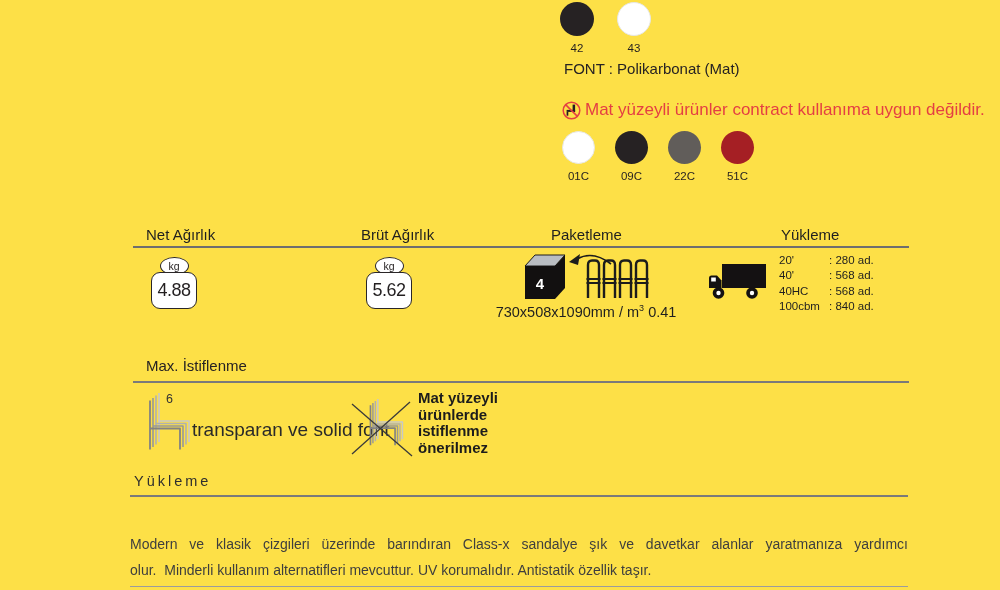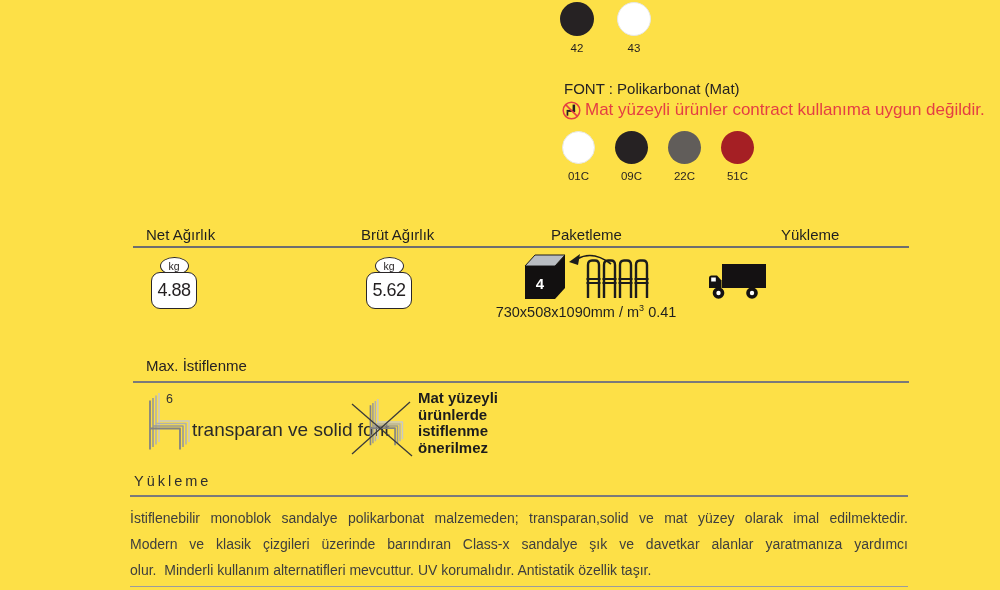--- a/index.html
+++ b/index.html
@@ -54,21 +54,21 @@
 
   <div class="swatch" style="left:560px;top:2px;">
     <div class="dot" style="background-color: rgb(38, 34, 35);"></div>
     <div class="lbl">42</div>
   </div>
   <div class="swatch" style="left:617px;top:2px;">
     <div class="dot bordered" style="background-color: rgb(255, 255, 255);"></div>
     <div class="lbl">43</div>
   </div>
 
-  <div class="abs font-line" style="left:564px;top:80px;">FONT : Polikarbonat (Mat)</div>
+  <div class="abs font-line" style="left:564px;top:60px;">FONT : Polikarbonat (Mat)</div>
 
   <div class="abs warning" style="left:562px;top:100px;">
     <svg width="19" height="19" viewBox="0 0 19 19">
       <circle cx="9.5" cy="9.5" r="8.3" fill="none" stroke="#e43f43" stroke-width="1.5"></circle>
       <rect x="10.6" y="3.6" width="2.5" height="7.2" fill="#231f20"></rect>
       <rect x="4.6" y="8.9" width="8.5" height="2" fill="#231f20"></rect>
       <rect x="4.6" y="10.9" width="1.7" height="3.8" fill="#231f20"></rect>
       <line x1="3.6" y1="3.6" x2="15.4" y2="15.4" stroke="#e43f43" stroke-width="1.5"></line>
     </svg>
     <span class="txt">Mat yüzeyli ürünler contract kullanıma uygun değildir.</span>
@@ -133,20 +133,26 @@
   <svg class="abs" style="left:708px;top:260px;" width="60" height="42" viewBox="0 0 60 42">
     <rect x="14" y="4" width="44" height="24" fill="#141112"></rect>
     <path d="M1,28 V18 Q1,15.5 3.5,15.5 H9 L13.5,20.5 V28 Z" fill="#141112"></path>
     <rect x="3.2" y="17.5" width="4.6" height="4" fill="#ffffff"></rect>
     <circle cx="10.5" cy="33" r="5.8" fill="#141112"></circle>
     <circle cx="10.5" cy="33" r="2.2" fill="#ffffff"></circle>
     <circle cx="44" cy="33" r="5.8" fill="#141112"></circle>
     <circle cx="44" cy="33" r="2.2" fill="#ffffff"></circle>
   </svg>
 
+  <div class="abs loading" style="left:779px;top:253px;">
+    <div><span class="lab">20'</span><span>: 280 ad.</span></div>
+    <div><span class="lab">40'</span><span>: 568 ad.</span></div>
+    <div><span class="lab">40HC</span><span>: 568 ad.</span></div>
+    <div><span class="lab">100cbm</span><span>: 840 ad.</span></div>
+  </div>
 
   <div class="abs sec-title" style="left:146px;top:357px;">Max. İstiflenme</div>
   <div class="rule" style="left:133px;top:381px;width:776px;height:1.5px;background:#7a7a7a;"></div>
 
   <svg class="abs" style="left:147px;top:393px;" width="48" height="60" viewBox="0 0 48 60">
     <g fill="none" stroke-linejoin="round">
       <path stroke="#c8c8c8" stroke-width="1.6" d="M12,0 V49 M12,28 H42 V49"></path>
       <path stroke="#b0b0b0" stroke-width="1.6" d="M9,2.5 V51.5 M9,30.5 H39 V51.5"></path>
       <path stroke="#989898" stroke-width="1.6" d="M6,5 V54 M6,33 H36 V54"></path>
       <path stroke="#838383" stroke-width="1.8" d="M3,7.5 V56.5 M3,35.5 H33 V56.5"></path>
@@ -168,18 +174,17 @@
   <div class="abs note2" style="left:418px;top:390px;">
     <div>Mat yüzeyli</div>
     <div>ürünlerde</div>
     <div>istiflenme</div>
     <div>önerilmez</div>
   </div>
 
   <div class="abs desc-title" style="left:134px;top:473px;">Yükleme</div>
   <div class="rule" style="left:130px;top:495px;width:778px;height:1.5px;background:#7a7a7a;"></div>
 
-  <div class="para just" style="top:510px;">İstiflenebilir monoblok sandalye polikarbonat malzemeden; transparan,solid ve mat yüzey olarak imal edilmektedir.</div>
   <div class="para just" style="top:536px;">Modern ve klasik çizgileri üzerinde barındıran Class-x sandalye şık ve davetkar alanlar yaratmanıza yardımcı</div>
   <div class="para pre" style="top:562px;">olur.  Minderli kullanım alternatifleri mevcuttur. UV korumalıdır. Antistatik özellik taşır.</div>
   <div class="rule" style="left:130px;top:586px;width:778px;height:1px;background:#9c9c9c;"></div>
 
 </div>
 
 </body></html>

